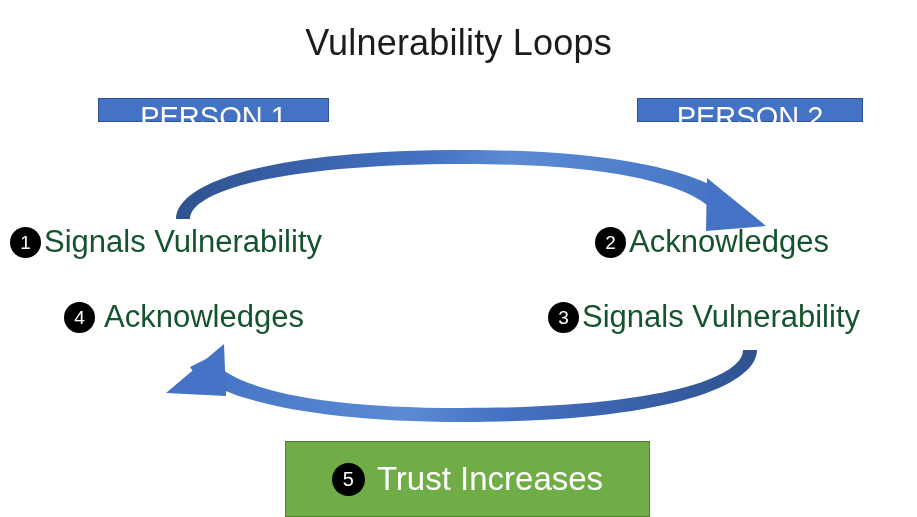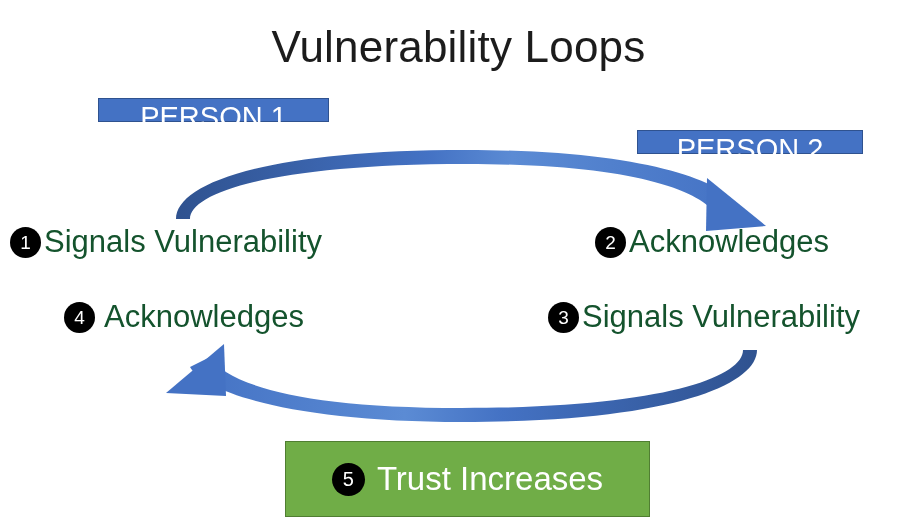--- a/index.html
+++ b/index.html
@@ -17,21 +17,21 @@
     -webkit-font-smoothing: antialiased;
   }
 
   
   #title {
     position: absolute;
     left: 0;
     top: 22px;
     width: 917px;
     text-align: center;
-    font-size: 44px;
+    font-size: 36px;
     font-weight: 300;
     color: #1c1c1c;
     letter-spacing: 0.2px;
     white-space: nowrap;
   }
 
   
   .person-banner {
     position: absolute;
     height: 24px;
@@ -39,21 +39,21 @@
     border: 1px solid #2F528F;
     box-sizing: border-box;
     color: #ffffff;
     font-size: 29px;
     font-weight: 400;
     line-height: 36px;
     text-align: center;
     white-space: nowrap;
   }
   #person1-banner { left: 98px;  top: 98px; width: 231px; }
-  #person2-banner { left: 637px; top: 98px; width: 226px; margin-top: 32px; }
+  #person2-banner { left: 637px; top: 98px; width: 226px; }
 
   
   #arrows {
     position: absolute;
     left: 0;
     top: 0;
     width: 917px;
     height: 517px;
     pointer-events: none;
   }

